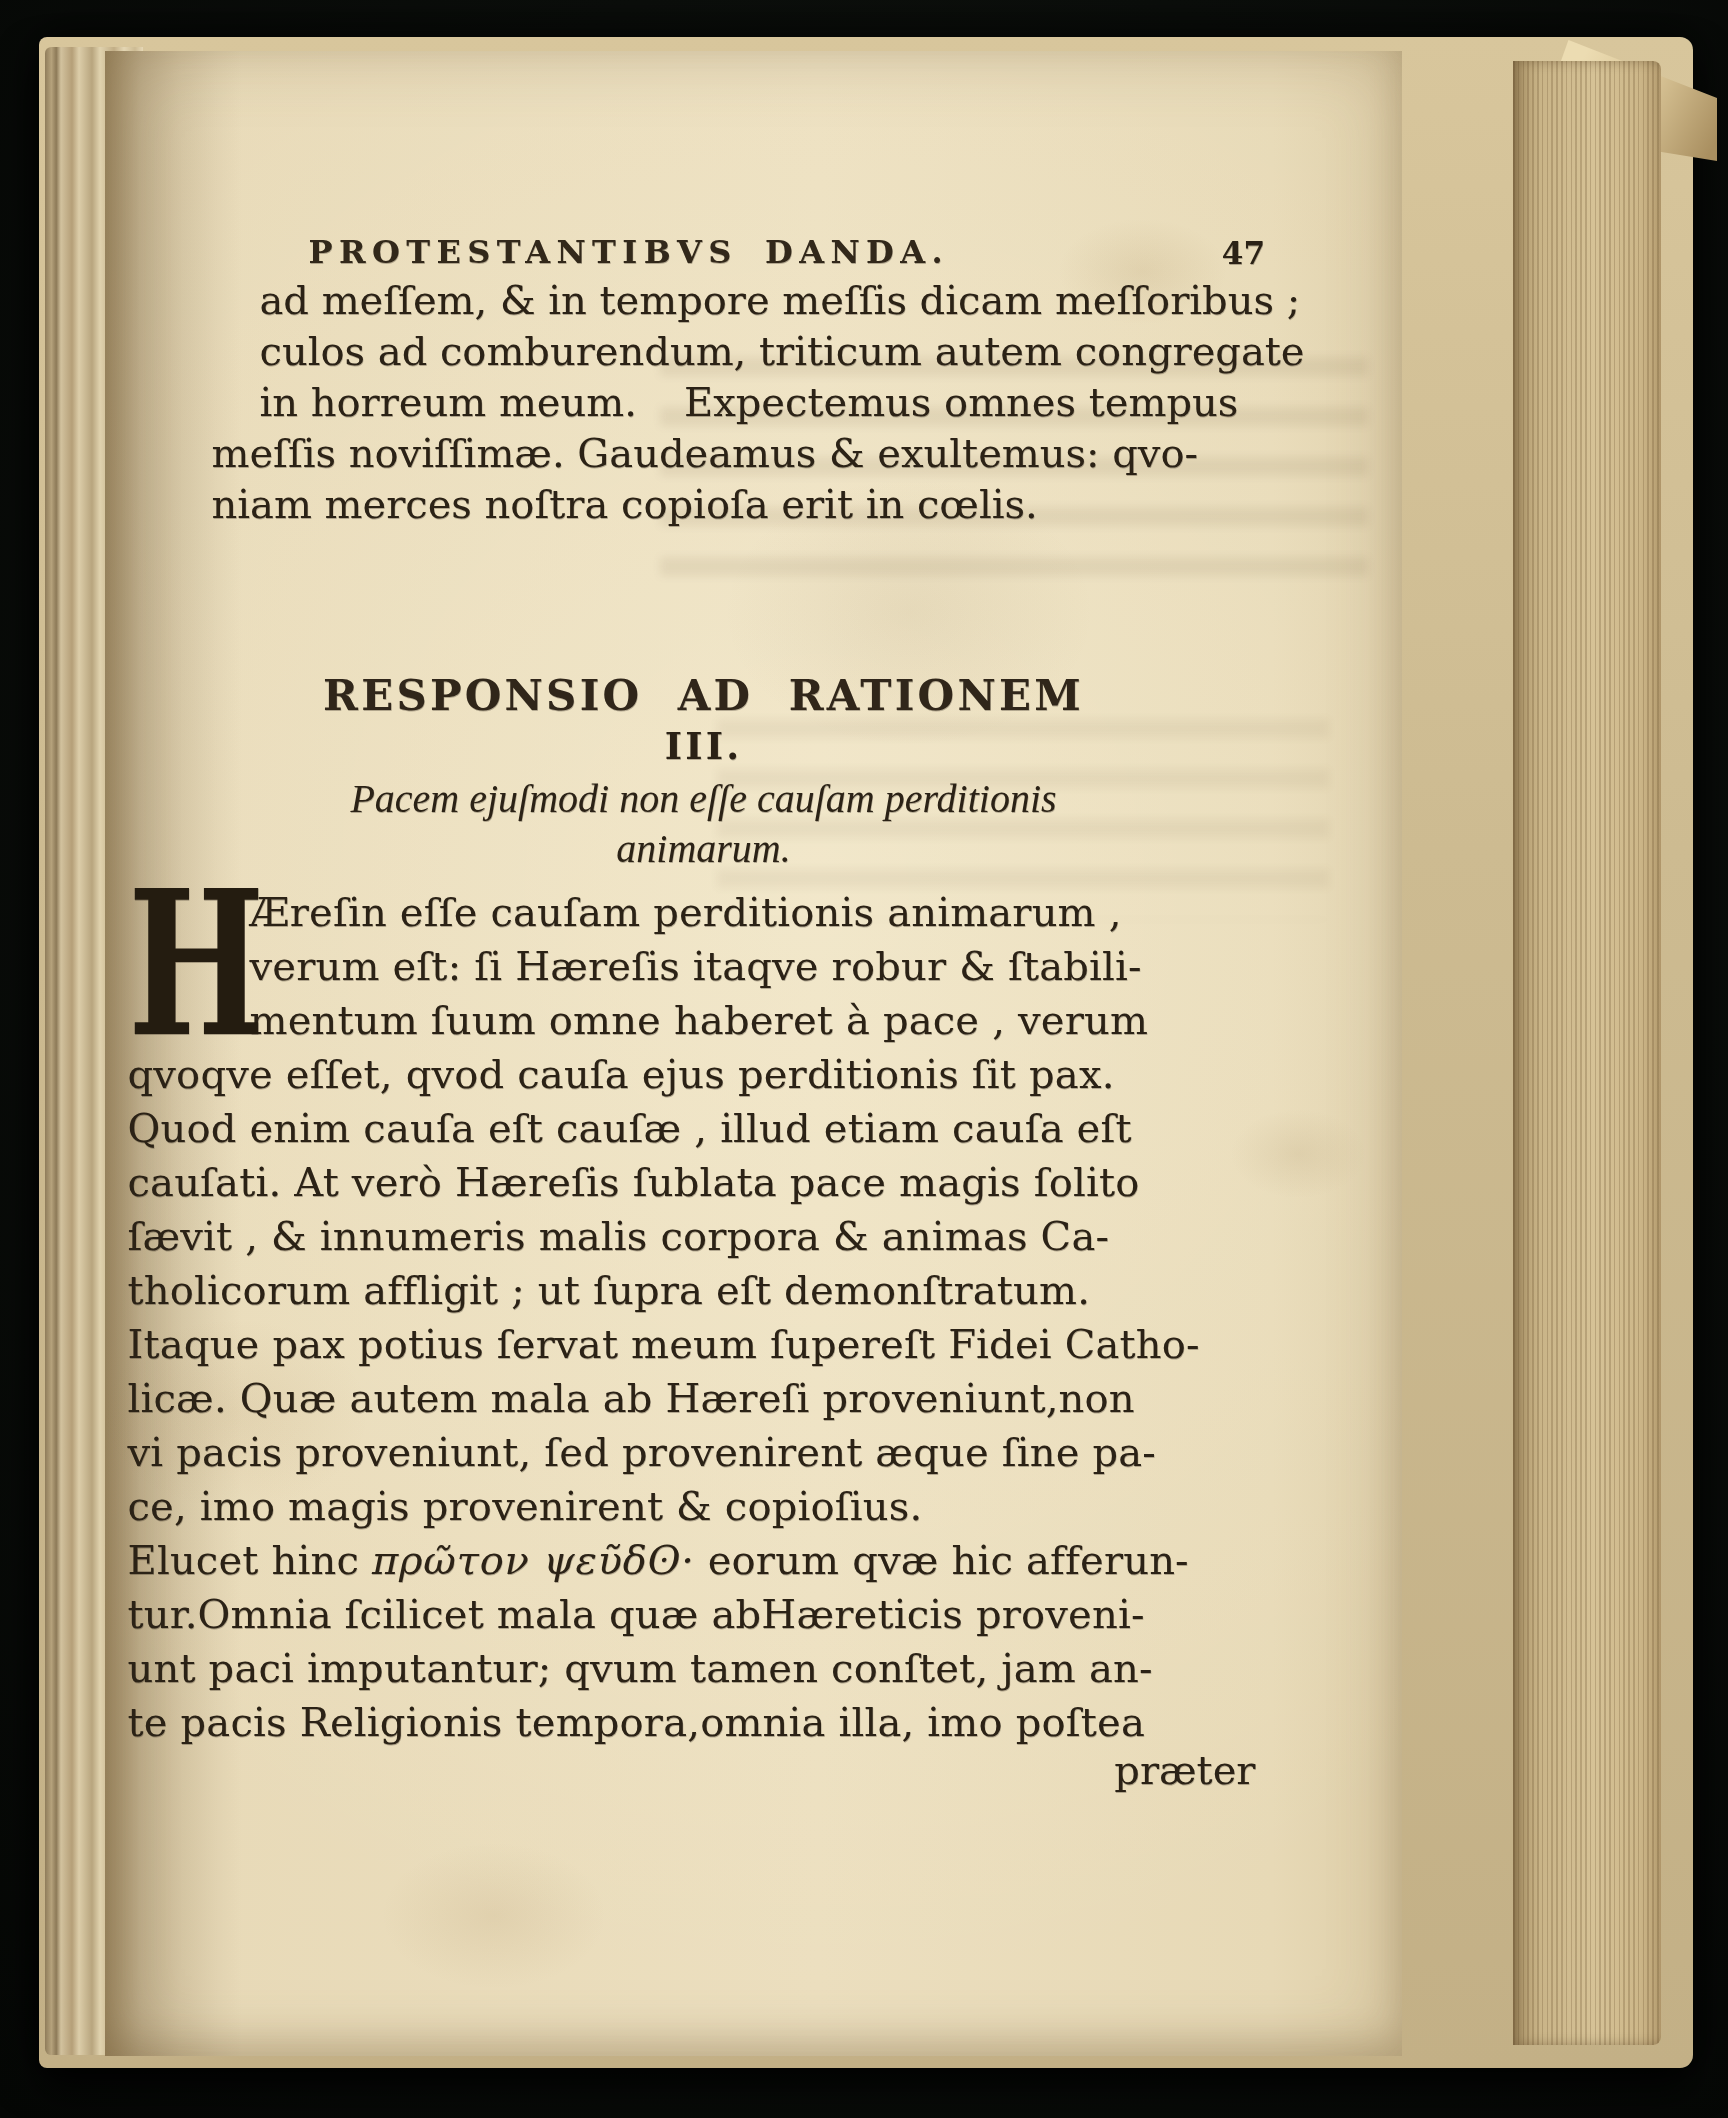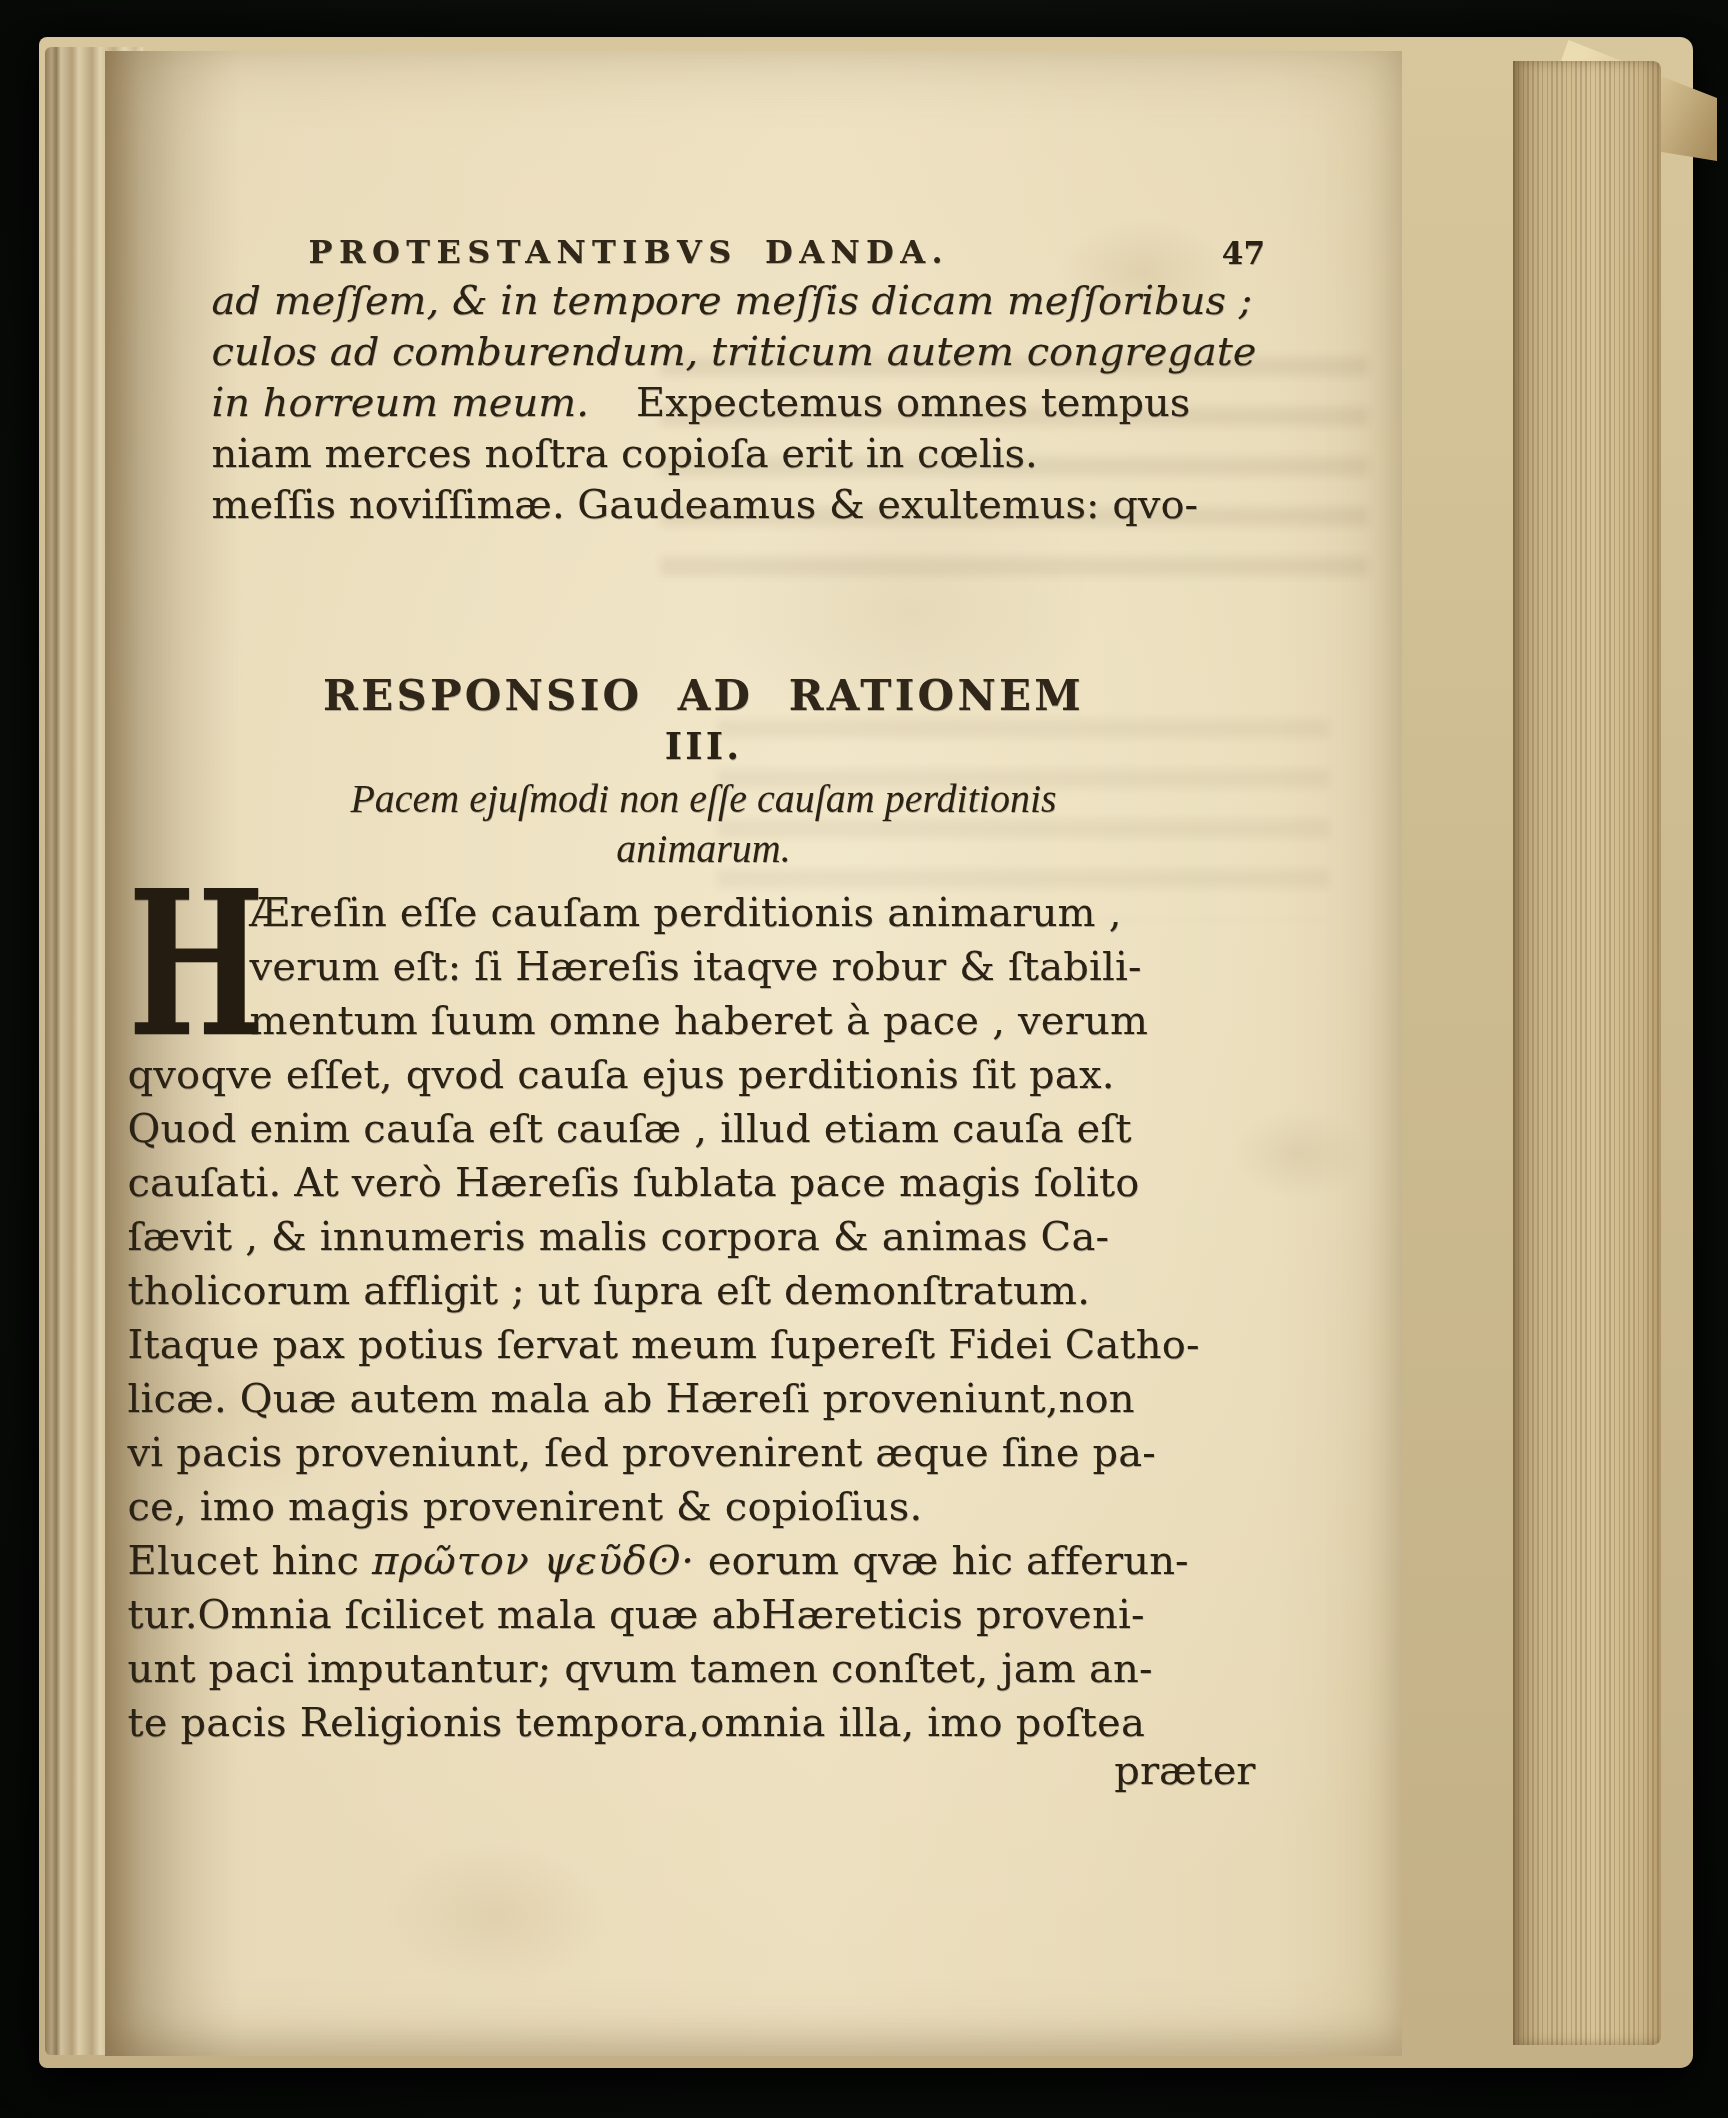--- a/index.html
+++ b/index.html
@@ -72,21 +72,21 @@
     text-shadow:0.5px 0.6px 0 rgba(43,34,22,.30);
   }
   .running-header{position:absolute;top:182px;left:0;width:100%;height:45px;}
   .rh-title{
     position:absolute;left:181px;top:0;
     font-size:32px;letter-spacing:6.4px;word-spacing:9.7px;font-weight:600;color:#32281a;
   }
   .rh-num{position:absolute;right:14.5px;top:1.6px;font-size:31px;font-weight:600;}
   .intro{position:absolute;top:224px;left:84px;width:1069px;font-size:40px;line-height:51px;}
   .intro .ln{white-space:nowrap;}
-  .it{font-style:italic;}
+  .it{margin-left:48px;}
   .rm{font-style:normal;}
   .gap-rm{margin-left:47px;}
   .sec-heading{position:absolute;top:620px;left:0;width:100%;text-align:center;
     font-size:42px;letter-spacing:3.2px;word-spacing:17.7px;font-weight:600;color:#30261a;}
   .sec-num{position:absolute;top:673px;left:0;width:100%;text-align:center;
     font-size:37px;letter-spacing:3.2px;font-weight:600;}
   .sec-sub{position:absolute;top:723px;left:0;width:100%;text-align:center;
     font-size:40px;line-height:50px;font-style:italic;font-family:Liberation Serif, serif;}
   .bodyblock{position:absolute;top:834px;left:0;width:1152px;font-size:40px;line-height:54px;letter-spacing:0.2px;}
   .bodyblock .ln{white-space:nowrap;}
@@ -119,22 +119,22 @@
 
       <div class="running-header">
         <span class="rh-title">PROTESTANTIBVS DANDA.</span>
         <span class="rh-num">47</span>
       </div>
 
       <div class="intro">
         <div class="ln it">ad meſſem, &amp; in tempore meſſis dicam meſſoribus ;</div>
         <div class="ln it">culos ad comburendum, triticum autem congregate</div>
         <div class="ln"><span class="it">in horreum meum.</span><span class="rm gap-rm">Expectemus omnes tempus</span></div>
+        <div class="ln rm">meſſis noviſſimæ.  Gaudeamus &amp; exultemus: qvo-</div>
         <div class="ln rm">niam merces noſtra copioſa erit in cœlis.</div>
-        <div class="ln rm">meſſis noviſſimæ.  Gaudeamus &amp; exultemus: qvo-</div>
       </div>
 
       <div class="sec-heading">RESPONSIO AD RATIONEM</div>
       <div class="sec-num">III.</div>
       <div class="sec-sub">
         <div>Pacem ejuſmodi non eſſe cauſam perditionis</div>
         <div>animarum.</div>
       </div>
 
       <div class="bodyblock">

